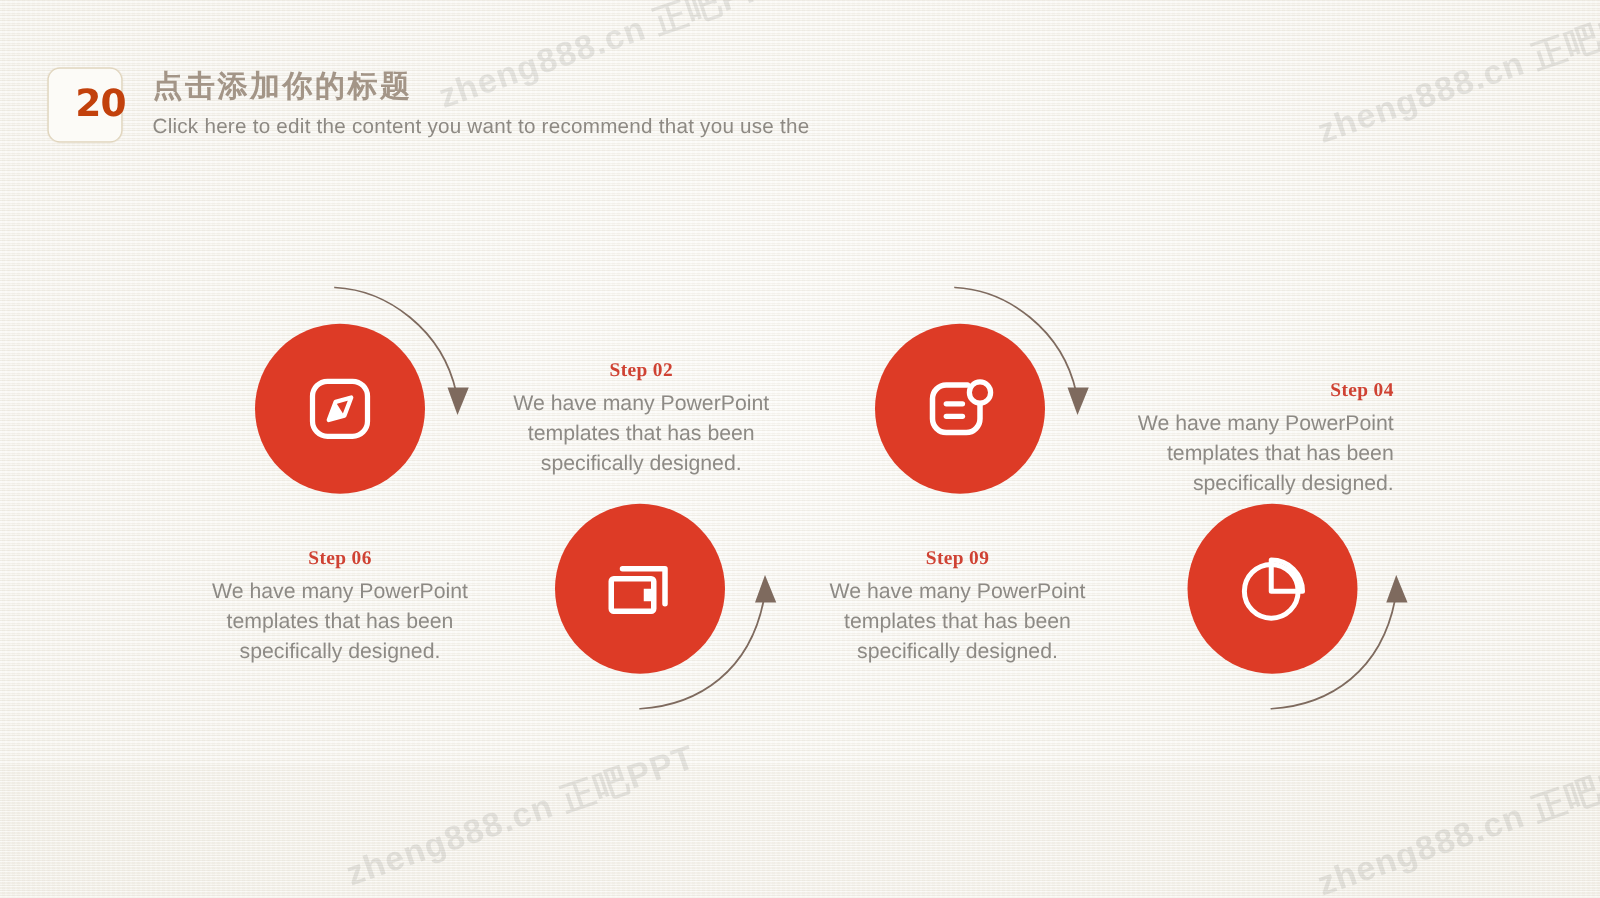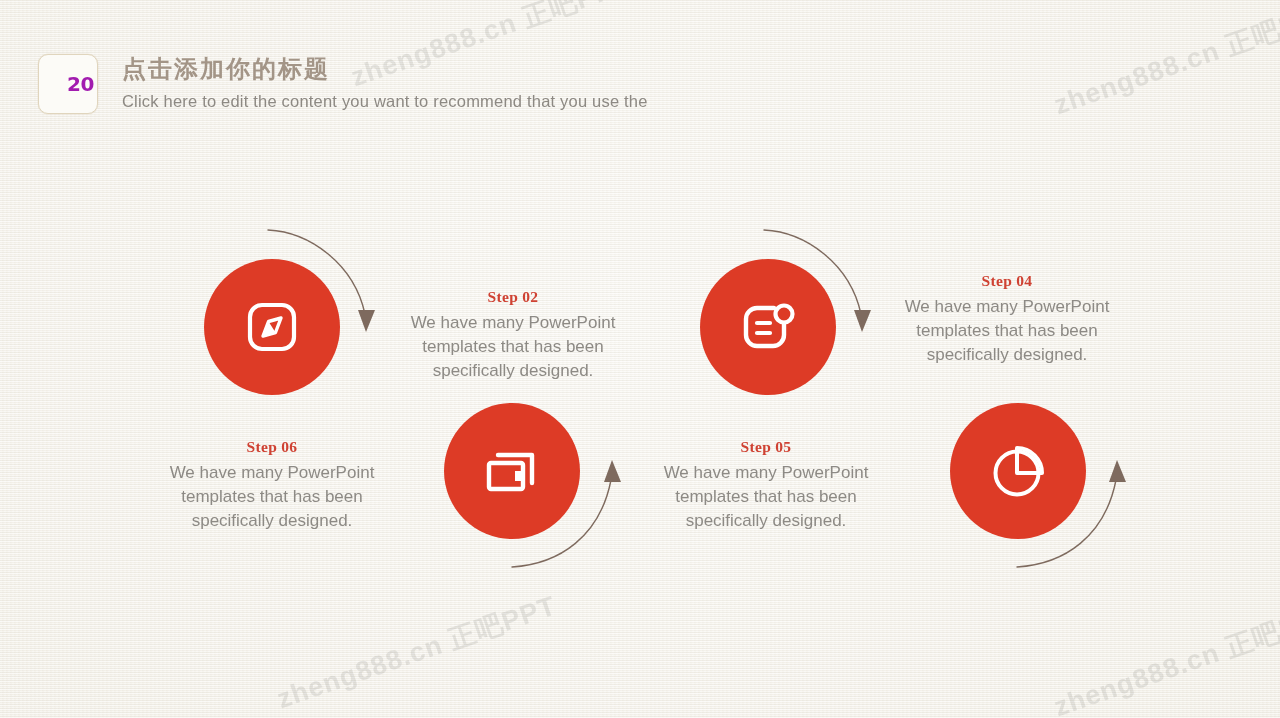--- a/index.html
+++ b/index.html
@@ -73,23 +73,23 @@
     border-radius: 10px;
     background: #fcfbf7;
     display: flex;
     align-items: center;
     justify-content: center;
     flex: none;
     box-shadow: 0 0 0 0.5px rgba(224,213,189,0.4);
   }
   #badge-num {
     font-family: "DejaVu Sans", sans-serif;
-    font-size: 20px;
-    font-weight: 700;
-    color: #a21caf;
+    font-size: 30px;
+    font-weight: 700;
+    color: #c2410c;
     letter-spacing: -0.5px;
     line-height: 1;
     margin-left: 25px;
   }
   #header-texts {
     margin-left: 24px;
     padding-top: 2px;
   }
   #title-cn {
     font-family: "DejaVu Sans", sans-serif;
@@ -238,22 +238,22 @@
     <div class="step-title">Step 06</div>
     <div class="step-desc">We have many PowerPoint templates that has been specifically designed.</div>
   </div>
 
   <div class="step-block" style="left:405px; top:288px;">
     <div class="step-title">Step 02</div>
     <div class="step-desc">We have many PowerPoint templates that has been specifically designed.</div>
   </div>
 
   <div class="step-block" style="left:658px; top:438px;">
-    <div class="step-title">Step 05</div>
-    <div class="step-desc">We have many PowerPoint templates that has been specifically designed.</div>
-  </div>
-
-  <div class="step-block" style="left:899px; top:272px;">
+    <div class="step-title">Step 09</div>
+    <div class="step-desc">We have many PowerPoint templates that has been specifically designed.</div>
+  </div>
+
+  <div class="step-block" style="left:899px; top:304px;text-align:right;">
     <div class="step-title">Step 04</div>
     <div class="step-desc">We have many PowerPoint templates that has been specifically designed.</div>
   </div>
 
 </div>
 
 </body></html>

